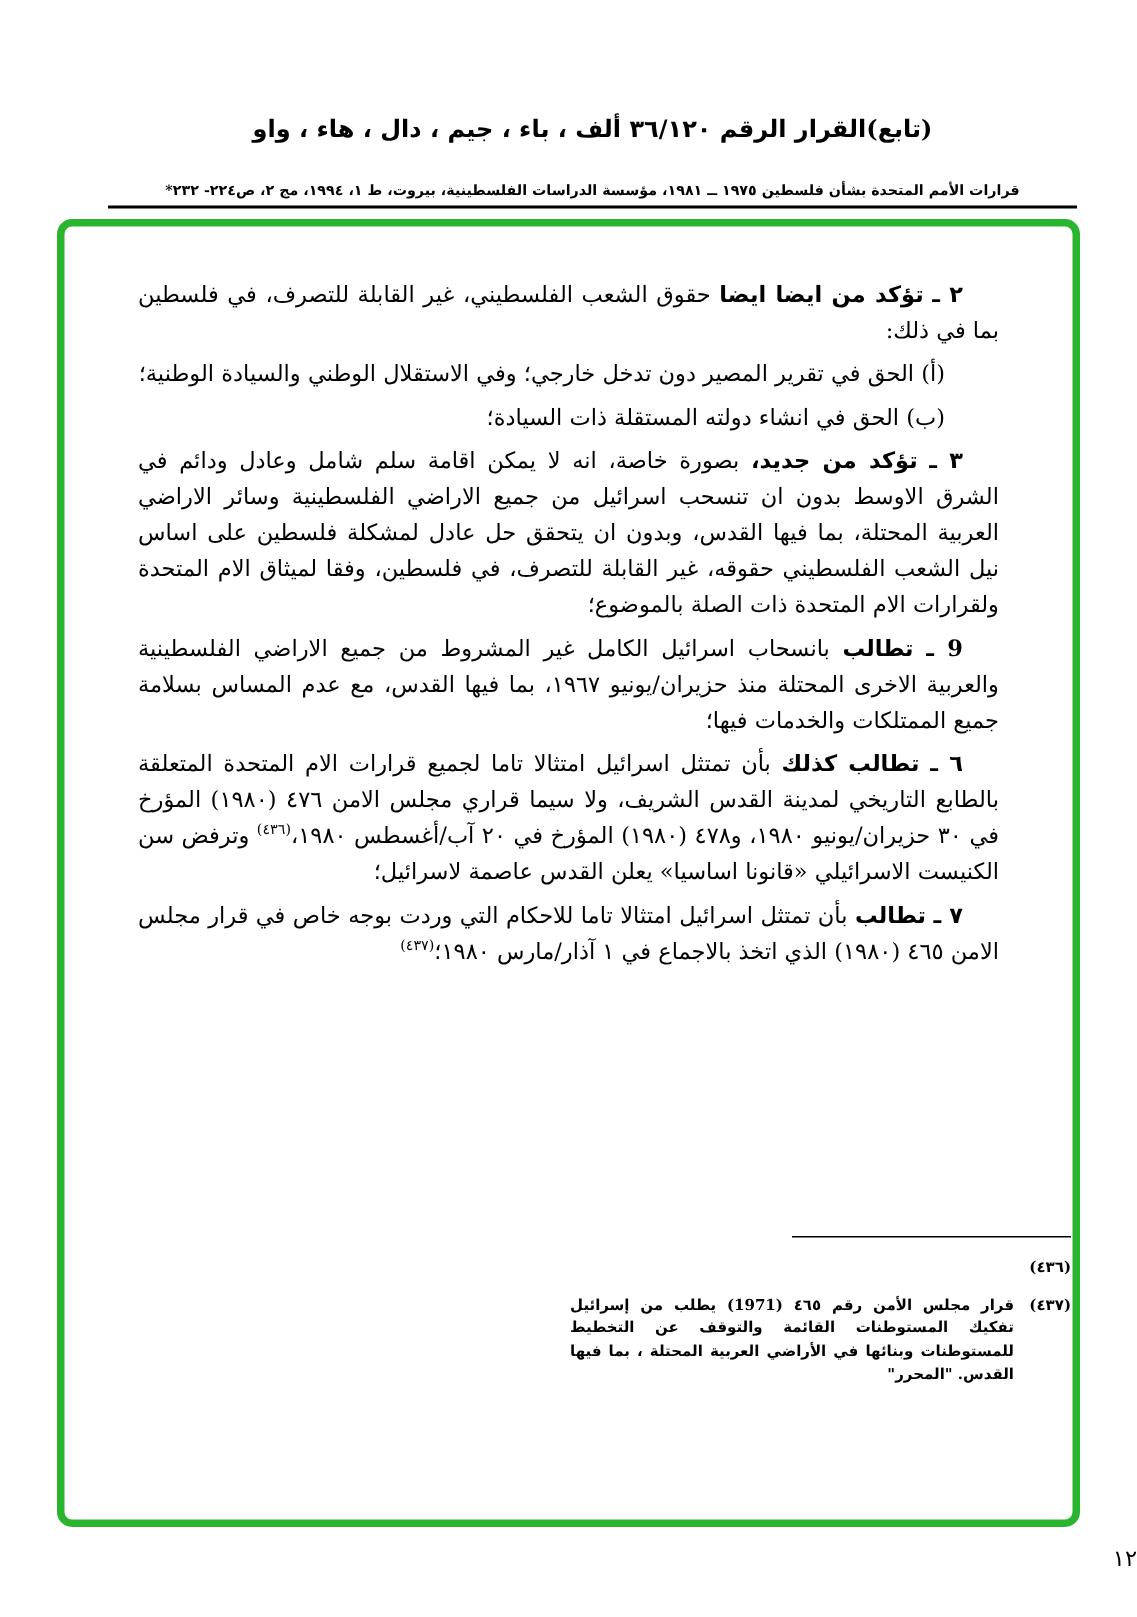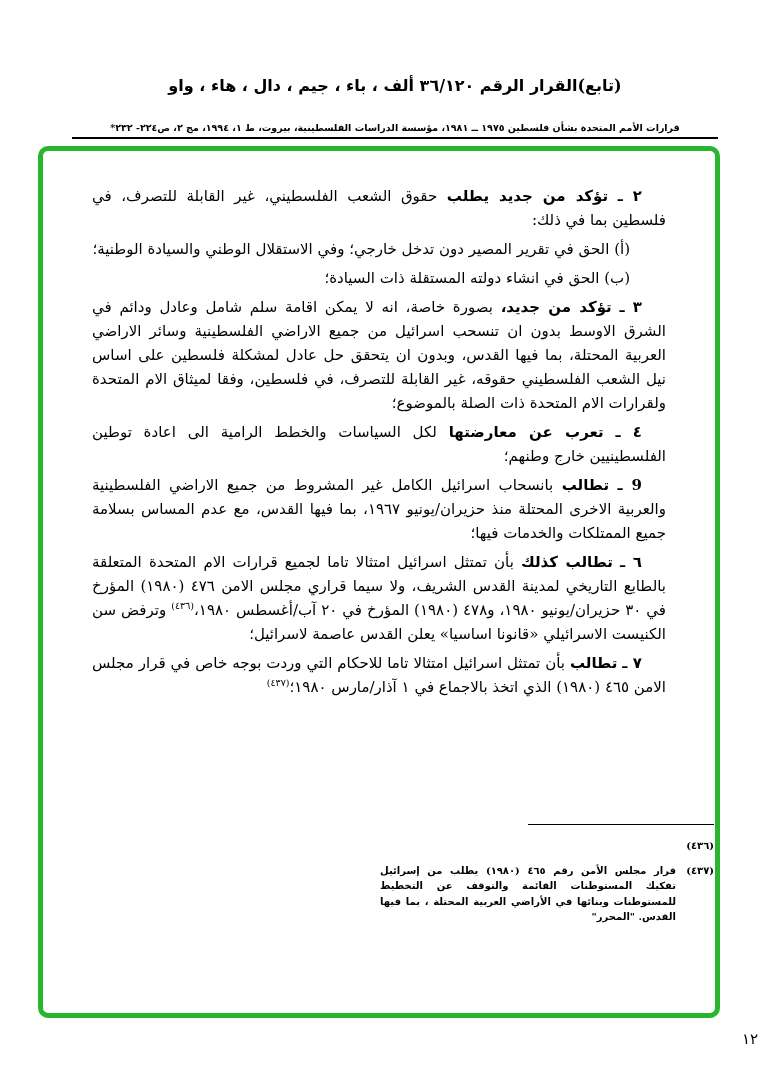--- a/index.html
+++ b/index.html
@@ -57,36 +57,35 @@
 
   <div class="page-header">
     <div class="header-title">(تابع)القرار الرقم ٣٦/١٢٠ ألف ، باء ، جيم ، دال ، هاء ، واو</div>
     <div class="header-source">قرارات الأمم المتحدة بشأن فلسطين ١٩٧٥ ــ ١٩٨١، مؤسسة الدراسات الفلسطينية، بيروت، ط ١، ١٩٩٤، مج ٢، ص٢٢٤- ٢٣٢*</div>
     <div class="header-rule"></div>
   </div>
 
   <div class="annotation-box"></div>
 
   <div class="body-text">
-    <p class="para"><b>٢ ـ</b> <b>تؤكد من جديد يطلب</b> <span>حقوق الشعب الفلسطيني، غير القابلة للتصرف، في فلسطين بما في ذلك:</span></p>
+    <p class="para"><b>٢ ـ</b> <b>تؤكد من ايضا ايضا</b> <span>حقوق الشعب الفلسطيني، غير القابلة للتصرف، في فلسطين بما في ذلك:</span></p>
     <p class="para sub"><span>(أ) الحق في تقرير المصير دون تدخل خارجي؛ وفي الاستقلال الوطني والسيادة الوطنية؛</span></p>
     <p class="para sub"><span>(ب) الحق في انشاء دولته المستقلة ذات السيادة؛</span></p>
     <p class="para"><b>٣ ـ</b> <b>تؤكد من جديد،</b> <span>بصورة خاصة، انه لا يمكن اقامة سلم شامل وعادل ودائم في الشرق الاوسط بدون ان تنسحب اسرائيل من جميع الاراضي الفلسطينية وسائر الاراضي العربية المحتلة، بما فيها القدس، وبدون ان يتحقق حل عادل لمشكلة فلسطين على اساس نيل الشعب الفلسطيني حقوقه، غير القابلة للتصرف، في فلسطين، وفقا لميثاق الام المتحدة ولقرارات الام المتحدة ذات الصلة بالموضوع؛</span></p>
-    <p class="para"><b>٤ ـ</b> <b>تعرب عن معارضتها</b> <span>لكل السياسات والخطط الرامية الى اعادة توطين الفلسطينيين خارج وطنهم؛</span></p>
     <p class="para"><b>9 ـ</b> <b>تطالب</b> <span>بانسحاب اسرائيل الكامل غير المشروط من جميع الاراضي الفلسطينية والعربية الاخرى المحتلة منذ حزيران/يونيو ١٩٦٧، بما فيها القدس، مع عدم المساس بسلامة جميع الممتلكات والخدمات فيها؛</span></p>
     <p class="para"><b>٦ ـ</b> <b>تطالب كذلك</b> <span>بأن تمتثل اسرائيل امتثالا تاما لجميع قرارات الام المتحدة المتعلقة بالطابع التاريخي لمدينة القدس الشريف، ولا سيما قراري مجلس الامن ٤٧٦ (١٩٨٠) المؤرخ في ٣٠ حزيران/يونيو ١٩٨٠، و٤٧٨ (١٩٨٠) المؤرخ في ٢٠ آب/أغسطس ١٩٨٠،</span><sup class="fnref">(٤٣٦)</sup> <span>وترفض سن الكنيست الاسرائيلي «قانونا اساسيا» يعلن القدس عاصمة لاسرائيل؛</span></p>
     <p class="para"><b>٧ ـ</b> <b>تطالب</b> <span>بأن تمتثل اسرائيل امتثالا تاما للاحكام التي وردت بوجه خاص في قرار مجلس الامن ٤٦٥ (١٩٨٠) الذي اتخذ بالاجماع في ١ آذار/مارس ١٩٨٠؛</span><sup class="fnref">(٤٣٧)</sup></p>
   </div>
 
   <div class="footnotes">
     <div class="fn-rule"></div>
     <div class="footnote">
       <span class="fn-num">(٤٣٦)</span>
     </div>
     <div class="footnote">
       <span class="fn-num">(٤٣٧)</span>
-      <span class="fn-text">قرار مجلس الأمن رقم ٤٦٥ (١٩٨٠) يطلب من إسرائيل تفكيك المستوطنات القائمة والتوقف عن التخطيط للمستوطنات وبنائها في الأراضي العربية المحتلة ، بما فيها القدس. "المحرر"</span>
+      <span class="fn-text">قرار مجلس الأمن رقم ٤٦٥ (1971) يطلب من إسرائيل تفكيك المستوطنات القائمة والتوقف عن التخطيط للمستوطنات وبنائها في الأراضي العربية المحتلة ، بما فيها القدس. "المحرر"</span>
     </div>
   </div>
 
   <div class="page-number">١٢</div>
 
 </div>
 
 </body></html>

